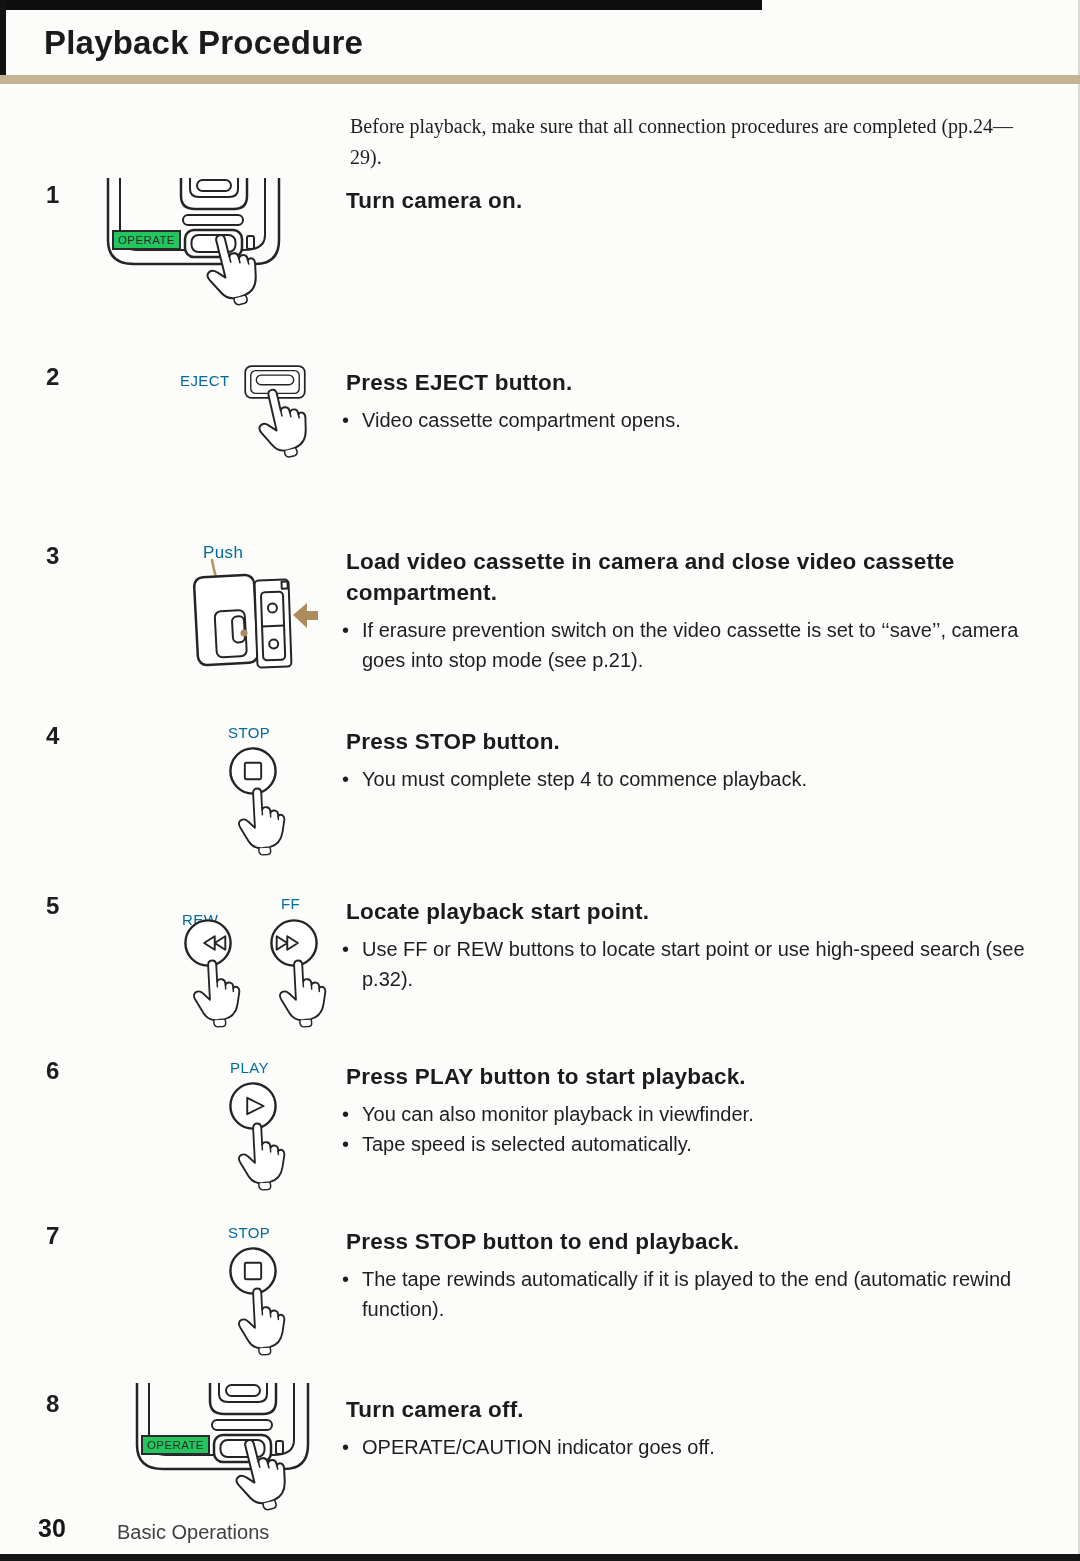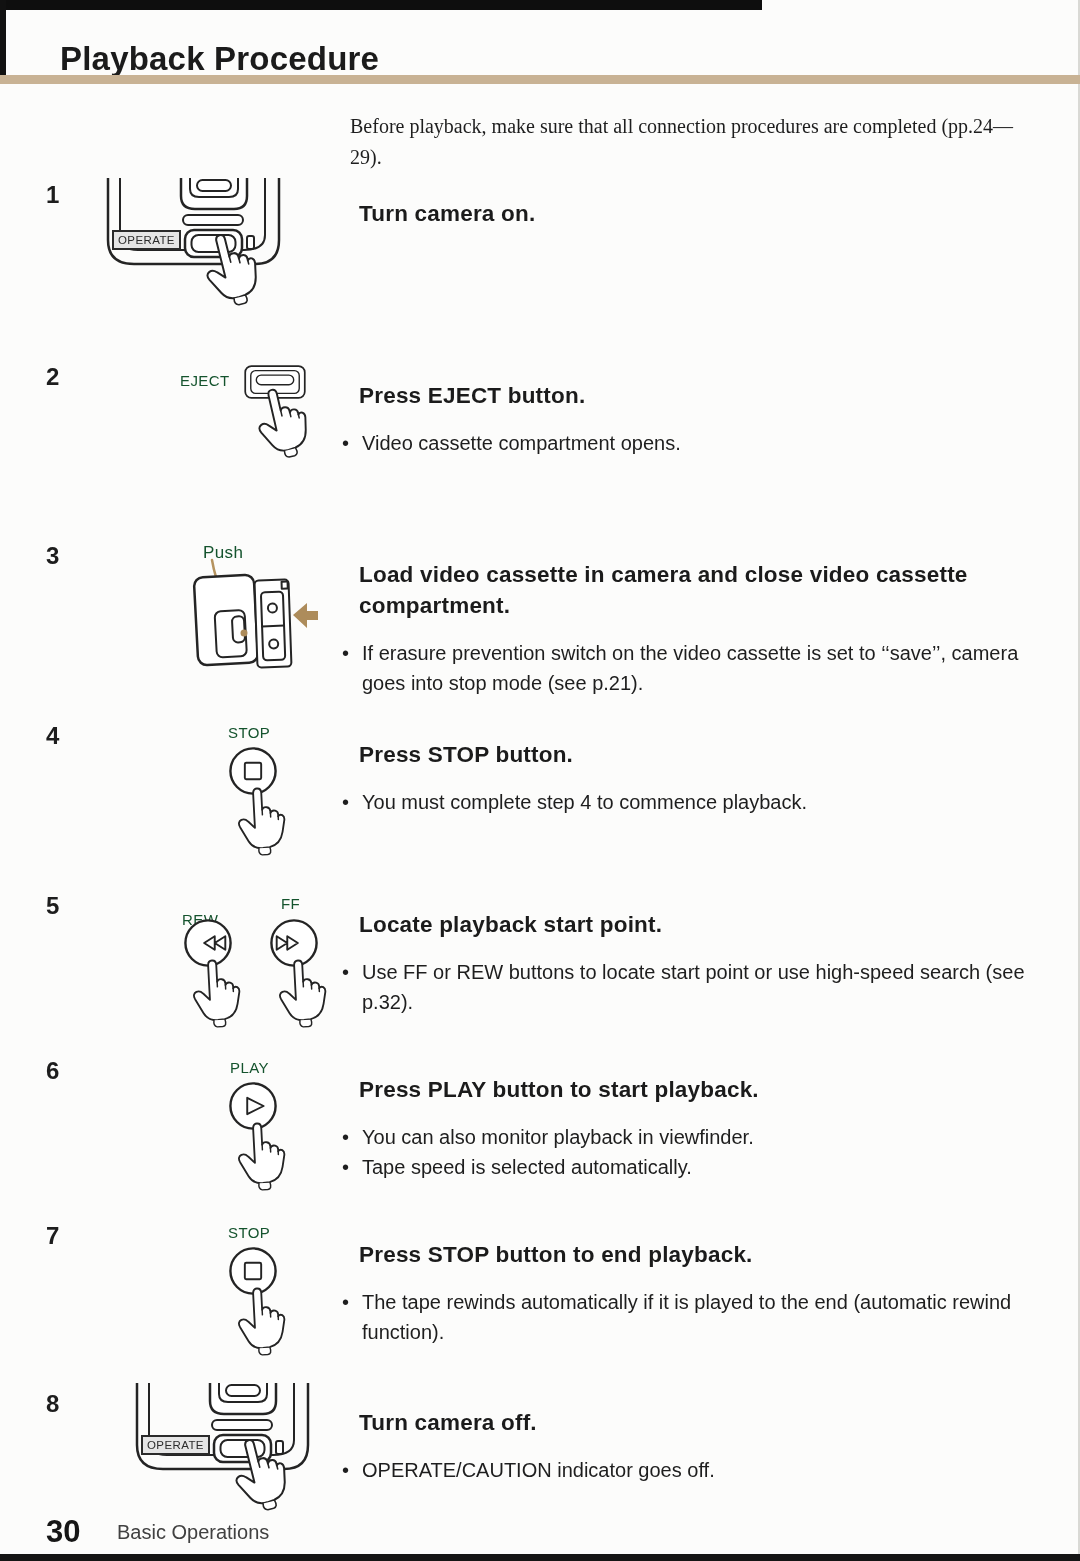--- a/index.html
+++ b/index.html
@@ -4,45 +4,45 @@
 <style>
   html,body{margin:0;padding:0;}
   body{width:1080px;height:1561px;background:#e9e9e7;font-family:"Liberation Sans",sans-serif;}
   .page{position:relative;width:1080px;height:1561px;background:#fcfcfb;overflow:hidden;}
 
   .topbar{position:absolute;left:0;top:0;width:762px;height:10px;background:#0e0e0e;}
   .left-edge{position:absolute;left:0;top:0;width:6px;height:78px;background:#111;}
   .right-edge{position:absolute;right:0;top:0;width:2px;height:100%;background:#d9d9d5;}
   .bottombar{position:absolute;left:0;top:1554px;width:1080px;height:7px;background:#151515;}
 
-  .title{position:absolute;left:44px;top:24px;margin:16px;font-size:33px;font-weight:700;color:#1b1b1b;letter-spacing:.2px;}
+  .title{position:absolute;left:44px;top:24px;margin:0;font-size:33px;font-weight:700;color:#1b1b1b;letter-spacing:.2px;}
   .title-rule{position:absolute;left:0;top:75px;width:1080px;height:9px;background:#c8b294;}
 
   .intro{position:absolute;left:342px;top:103px;width:672px;margin:8px;font-family:"Liberation Serif",serif;font-size:20px;line-height:31px;color:#1e1e1e;}
 
   .step{position:absolute;left:0;width:1080px;}
   .num{position:absolute;left:46px;top:0;font-size:24px;font-weight:700;color:#1d1d1d;}
   .content{position:absolute;left:342px;top:0;width:700px;}
-  .content h2{margin:17px;font-size:22.5px;font-weight:700;line-height:31px;color:#1b1b1b;letter-spacing:.2px;}
+  .content h2{margin:4px;font-size:22.5px;font-weight:700;line-height:31px;color:#1b1b1b;letter-spacing:.2px;}
   .bullets{margin-top:7px;}
   .bullet{position:relative;padding-left:20px;font-family:Liberation Sans, sans-serif;font-size:20px;line-height:30px;color:#1e1e1e;max-width:690px;}
   .bullet::before{content:"\2022";position:absolute;left:0;top:0;color:#1e1e1e;}
 
-  .ill-label{position:absolute;font-size:15px;color:#14532d;letter-spacing:.4px;}
-  .operate-label{position:absolute;border:2px solid #2a2a2a;background:#e5e5e5;font-size:11.5px;color:#2c2c2c;padding:1px 4px;letter-spacing:.4px;line-height:14px;}
+  .ill-label{position:absolute;font-size:15px;color:#0369a1;letter-spacing:.4px;}
+  .operate-label{position:absolute;border:2px solid #2a2a2a;background:#22c55e;font-size:11.5px;color:#2c2c2c;padding:1px 4px;letter-spacing:.4px;line-height:14px;}
 
   svg.ill{position:absolute;overflow:visible;}
   .ln{fill:none;stroke:#242424;stroke-width:2.5;stroke-linecap:round;stroke-linejoin:round;}
   .ln2{fill:none;stroke:#242424;stroke-width:2;stroke-linecap:round;stroke-linejoin:round;}
   .lf{fill:#ffffff;stroke:#242424;stroke-width:2.5;stroke-linecap:round;stroke-linejoin:round;}
   .lf2{fill:#ffffff;stroke:#242424;stroke-width:2;stroke-linecap:round;stroke-linejoin:round;}
   .tan{fill:#ad8c5b;stroke:none;}
   .tanln{fill:none;stroke:#b5935f;stroke-width:2.5;stroke-linecap:round;}
 
-  .footer-num{position:absolute;left:46px;top:1514px;font-size:31px;font-weight:700;color:#161616;}
+  .footer-num{position:absolute;left:38px;top:1514px;font-size:25px;font-weight:700;color:#161616;}
   .footer-sec{position:absolute;left:117px;top:1521px;font-size:20px;color:#414141;}
 </style>
 </head>
 <body>
 
 <svg width="0" height="0" style="position:absolute" aria-hidden="true">
   <defs>
     <symbol id="s-hand" viewBox="0 0 72 96">
       <path class="lf" d="M29 42 L29 9 Q29 2.5 34.5 2.5 Q40 2.5 40 9 L40 31.5 Q41.5 27.5 46.5 28.5 Q51 29.5 51 34.5 L51 36.5 Q53 32.5 57.5 33.8 Q61.5 35 61.3 39.5 L61.2 41.5 Q63.5 38.5 66.8 40.3 Q70 42.5 69.2 47 L66 63 Q62.5 80 47.5 82.5 L38.5 83.3 Q25.5 84 19.5 73 L9 53.5 Q5.5 46.5 11.3 43.8 Q16 41.8 20.3 46.5 L29 55.5 Z"></path>
       <path class="lf2" d="M33 83.5 Q31.5 91 37 92.5 L44.5 92.5 Q50.5 91.5 48 83.5"></path>

